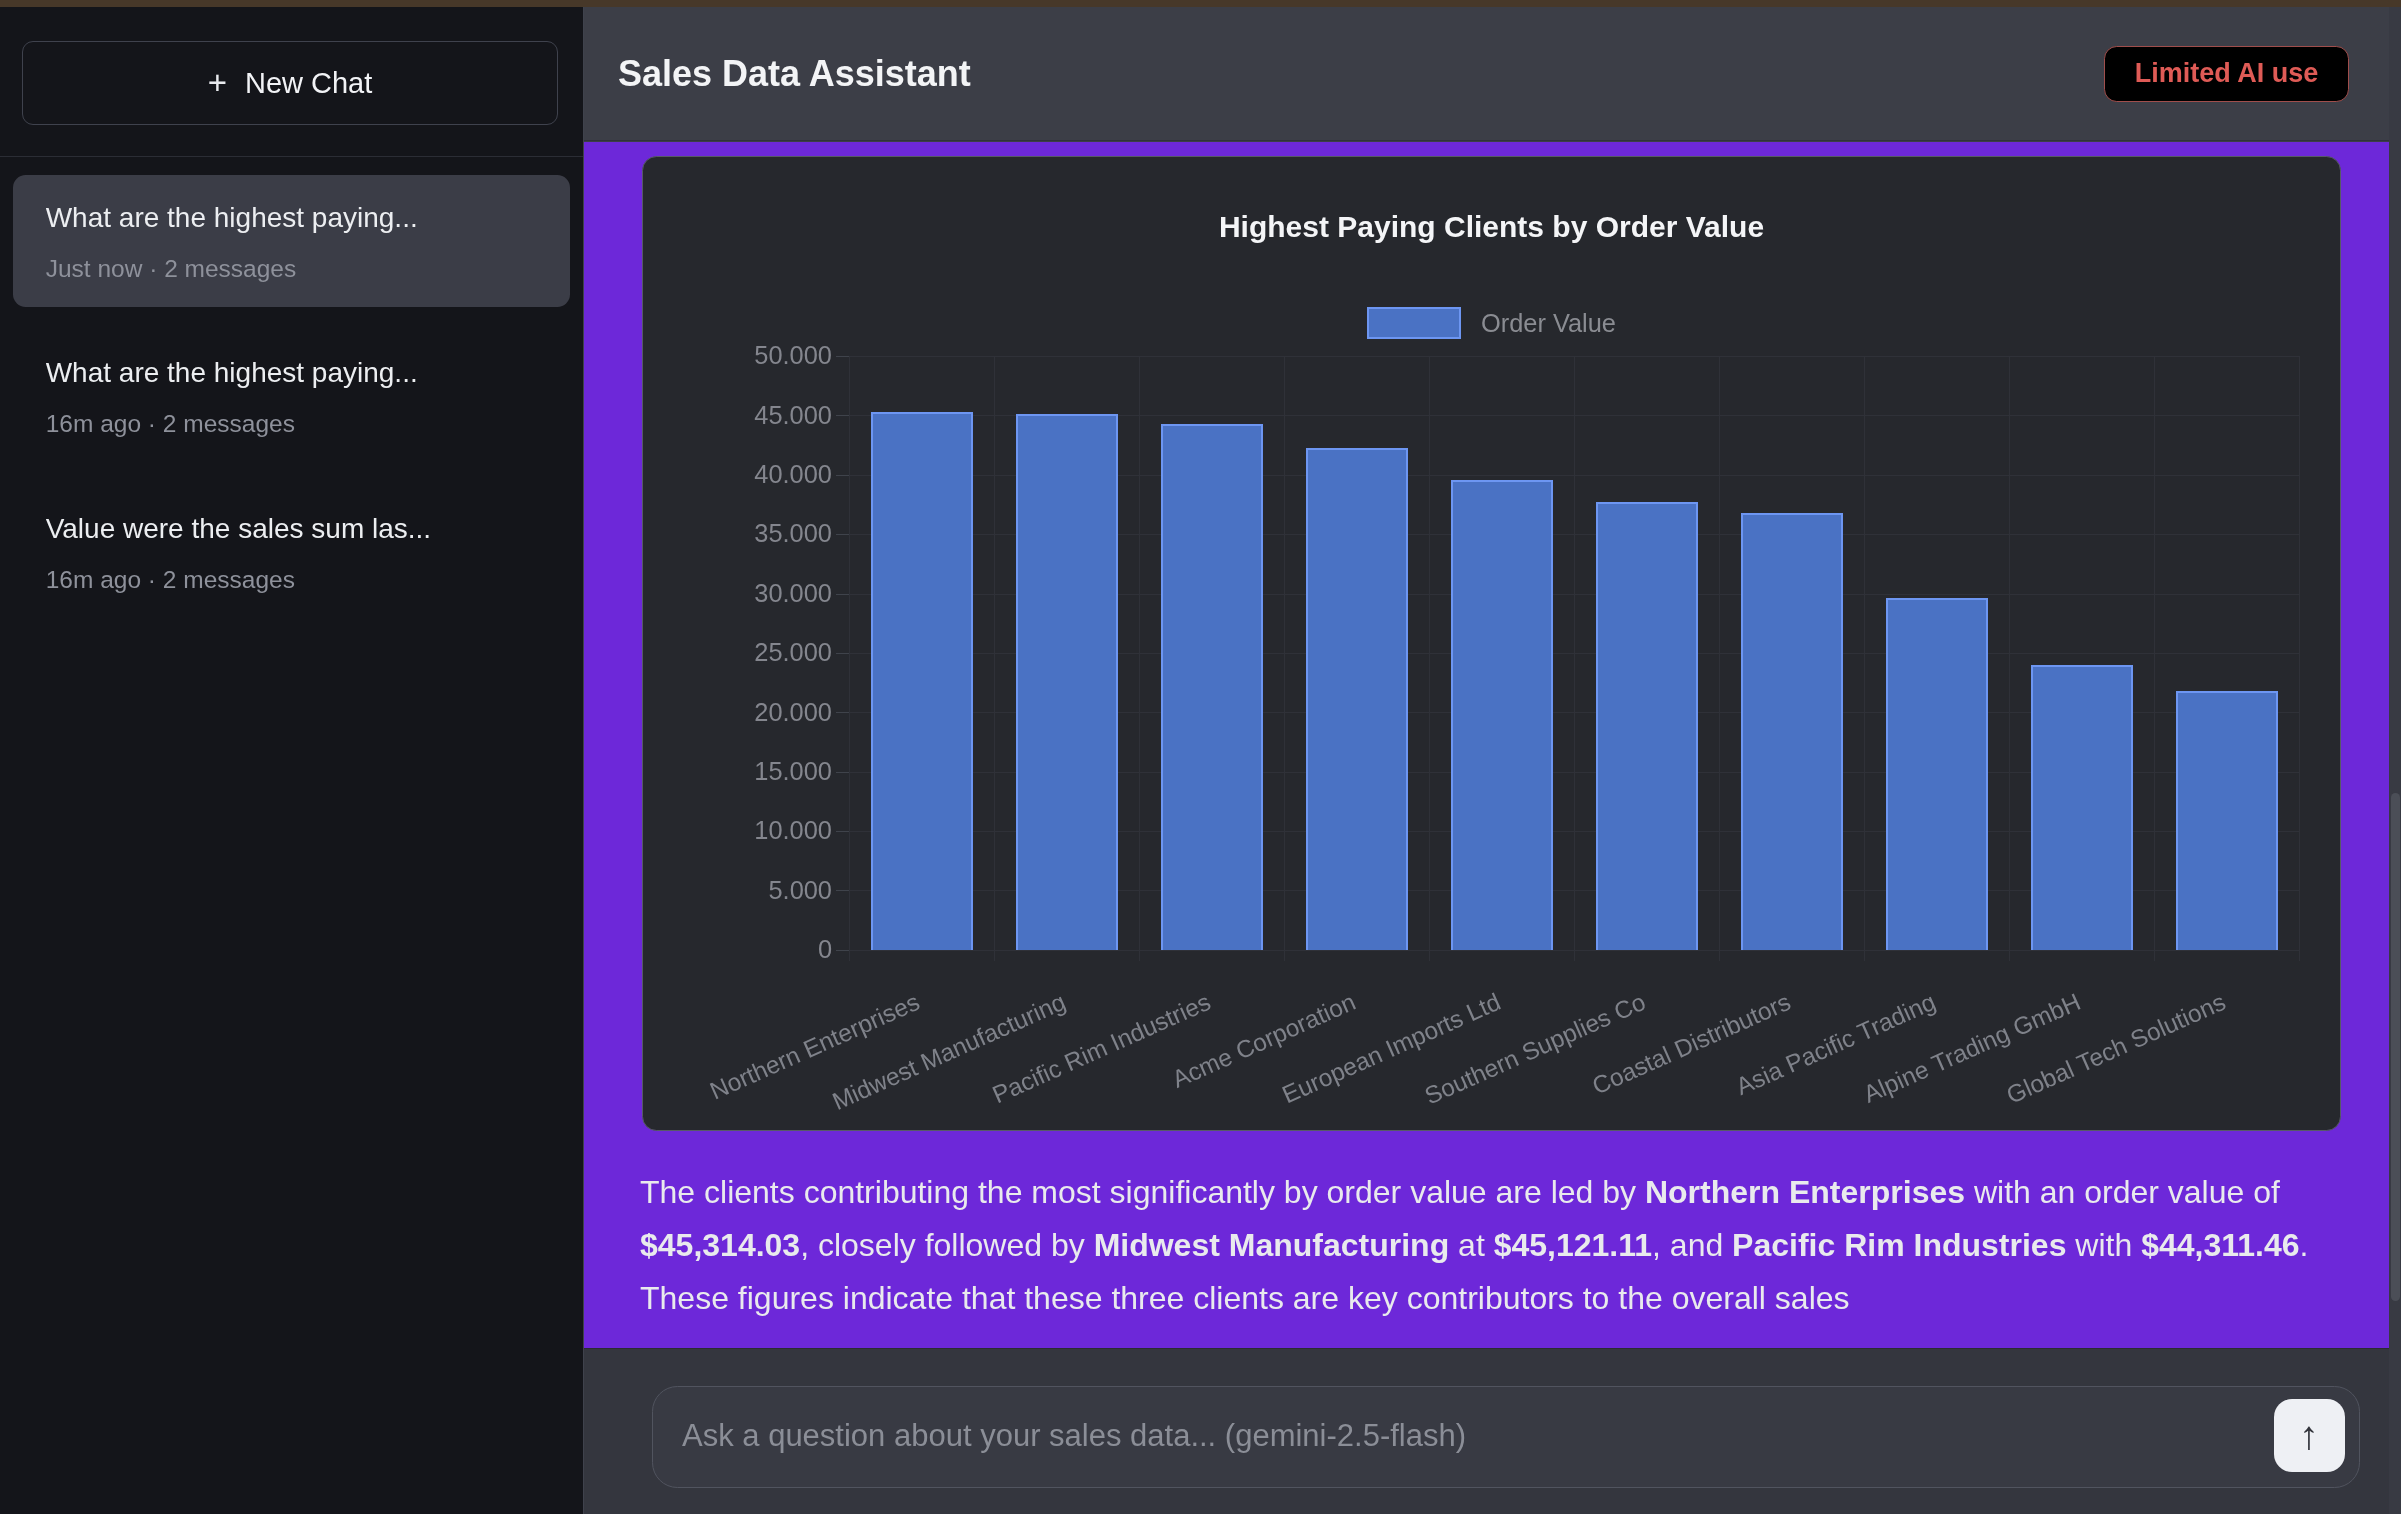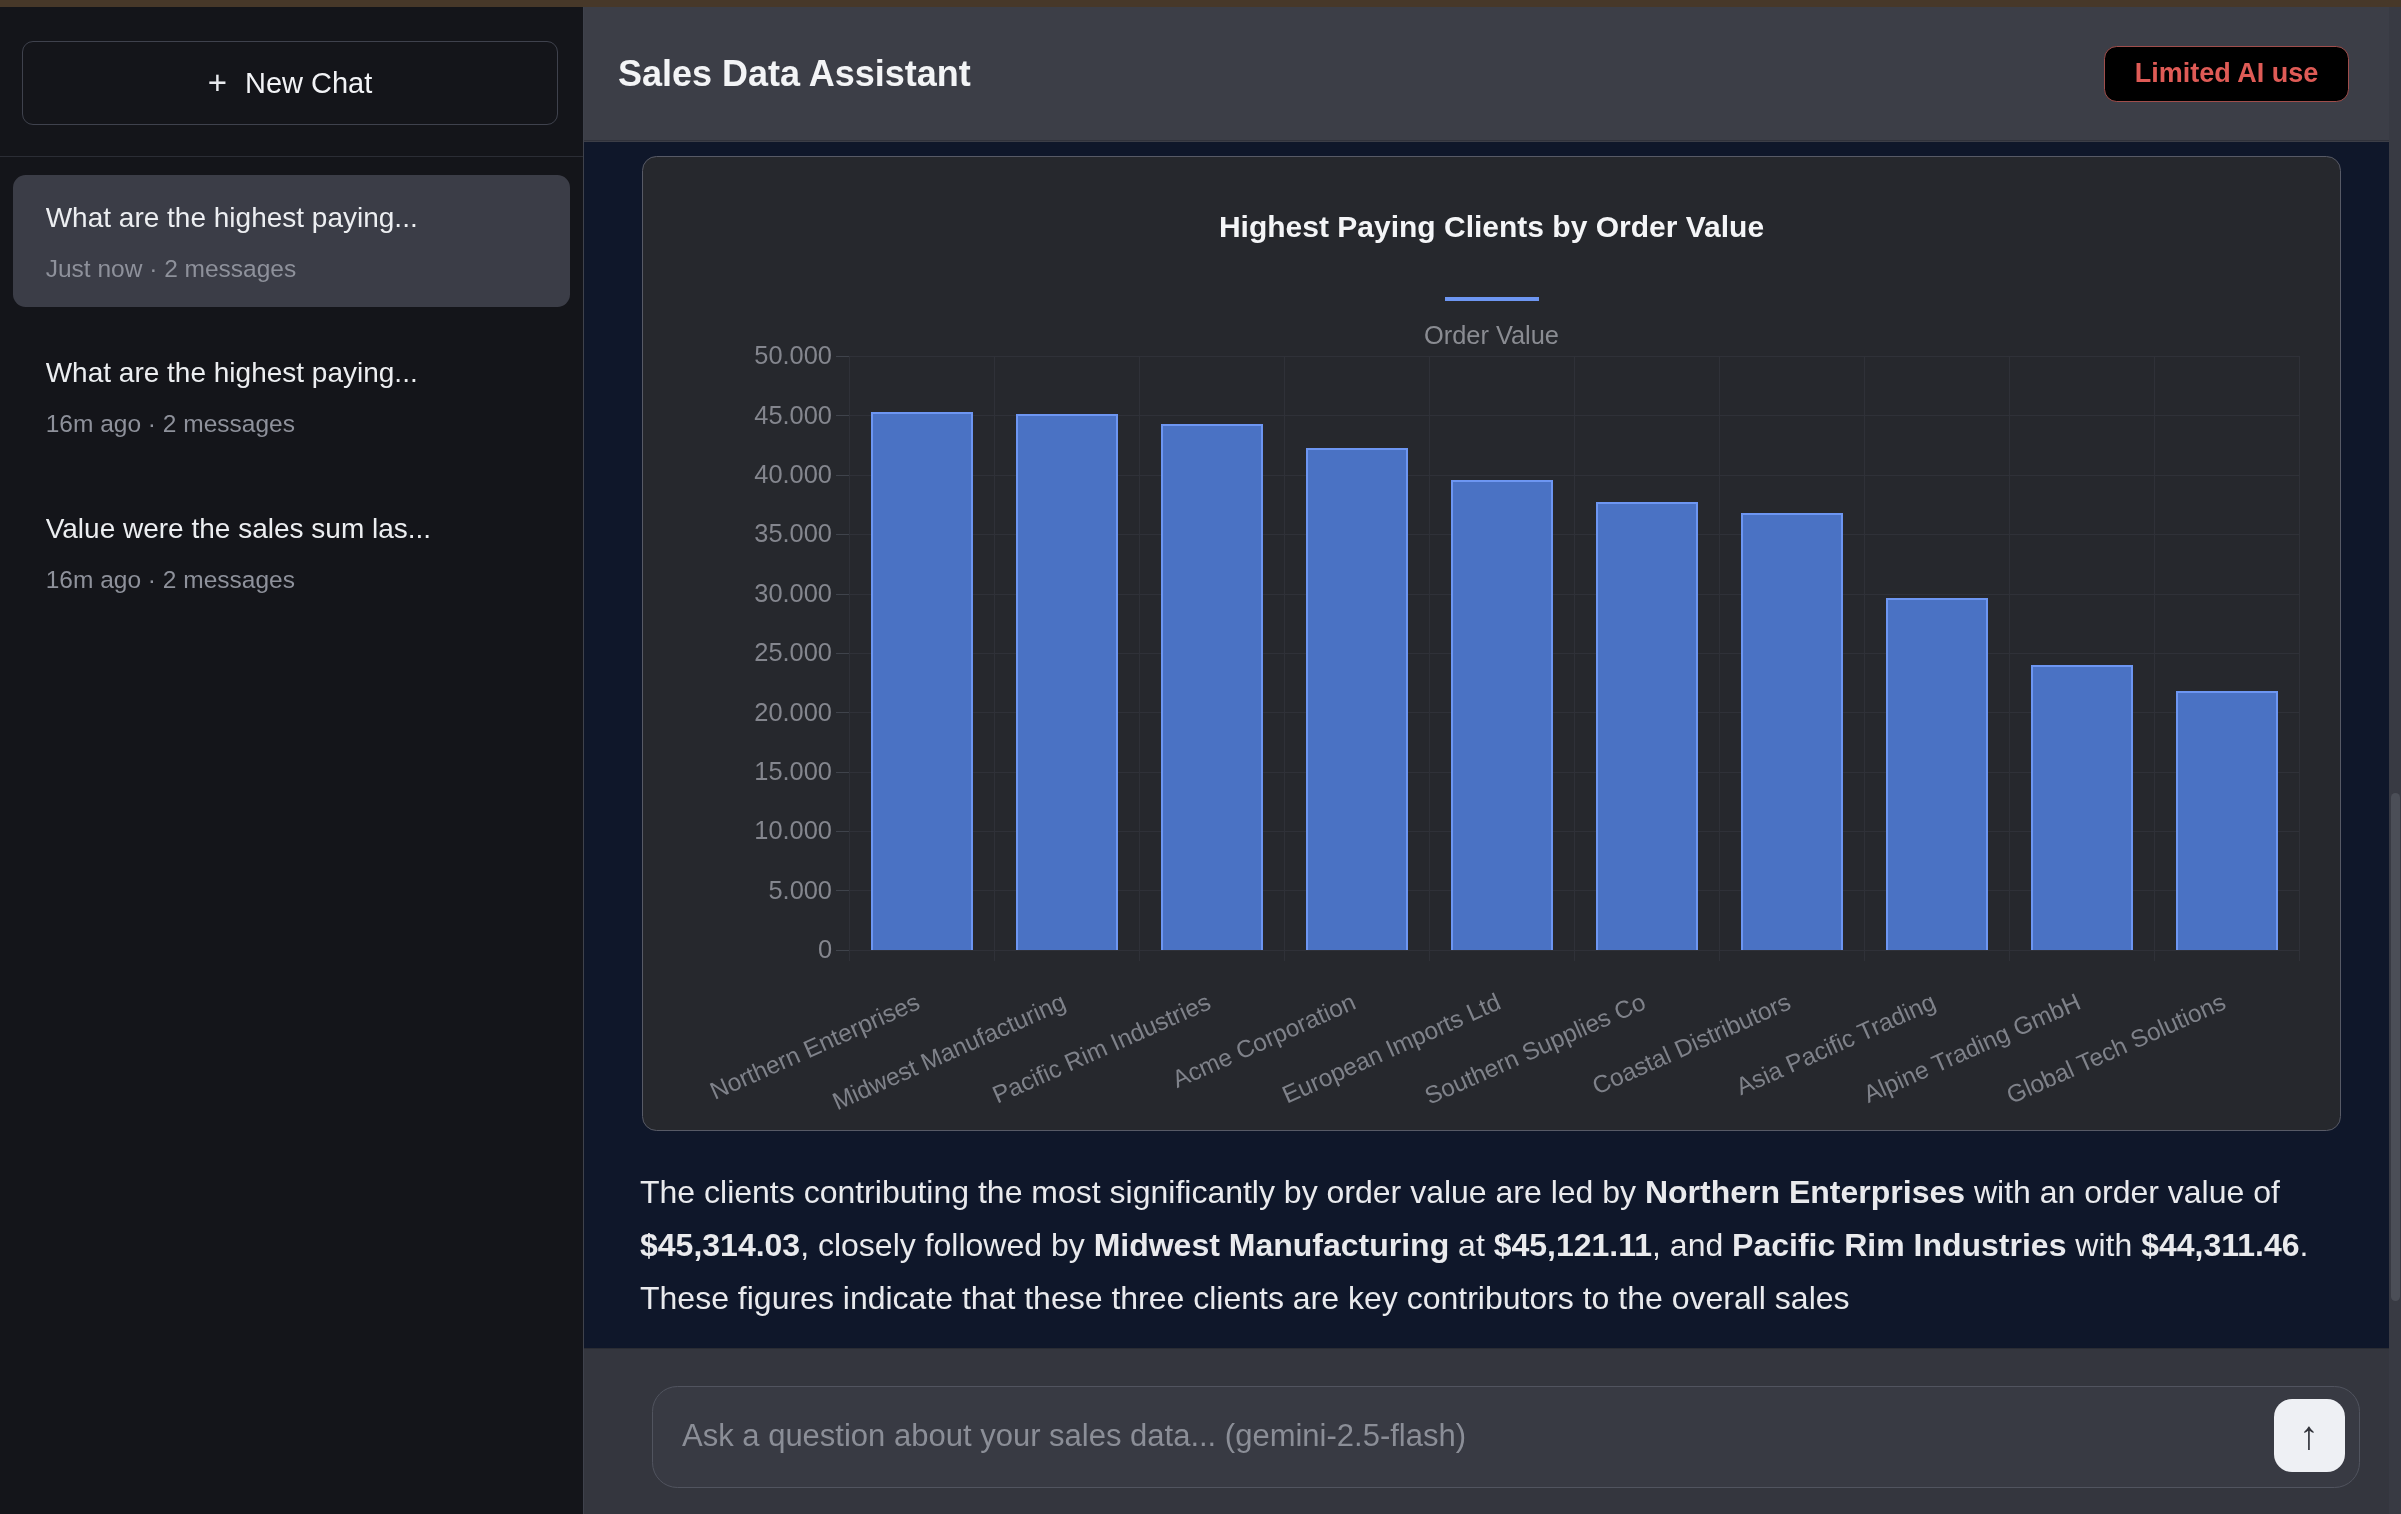--- a/index.html
+++ b/index.html
@@ -39,33 +39,33 @@
   }
   .page-title { margin-left:34px; color:#f3f4f6; font-size:36px; font-weight:700; }
   .spacer { flex:1; }
   .ai-badge {
     margin-right:53px; width:245px; height:56px; border:1.8px solid #a04e4c; border-radius:12.7px;
     background:#000000; color:#df5b56; font-size:27px; font-weight:700;
     display:flex; align-items:center; justify-content:center;
   }
 
   
-  .main-content { left:584px; top:142px; width:1818px; height:1206px; background:#0f172a; overflow:hidden; }
+  .main-content { left:584px; top:142px; width:1818px; height:1206px; background:#6d28d9; overflow:hidden; }
 
   .chart-panel {
     position:absolute; left:58px; top:13.6px; width:1699px; height:975px;
     background:#26282d; border:0.9px solid #575a66; border-radius:14.5px;
   }
   .chart-title {
     position:absolute; top:53px; left:0; width:100%; text-align:center;
     color:#f4f5f7; font-size:30px; font-weight:700;
   }
   .chart-legend {
     position:absolute; top:150px; left:0; width:100%; height:33px;
-    display:flex; align-items:center; justify-content:center; gap:20px;flex-direction:column;
+    display:flex; align-items:center; justify-content:center; gap:20px;
   }
   .legend-swatch { width:94px; height:32px; }
   .legend-label { color:#8a8c92; font-size:25.4px; }
 
   .plot { position:absolute; left:206px; top:199px; width:1450px; height:594px; }
   .hgrid { position:absolute; left:0; width:100%; height:0.9px; background:#2f3138; }
   .vgrid { position:absolute; top:0; width:0.9px; height:605px; background:#2f3138; }
   .ytick { position:absolute; left:-12.7px; width:12.7px; height:0.9px; background:#3f434b; }
   .ylabel {
     position:absolute; right:1467px; width:145px; text-align:right;

